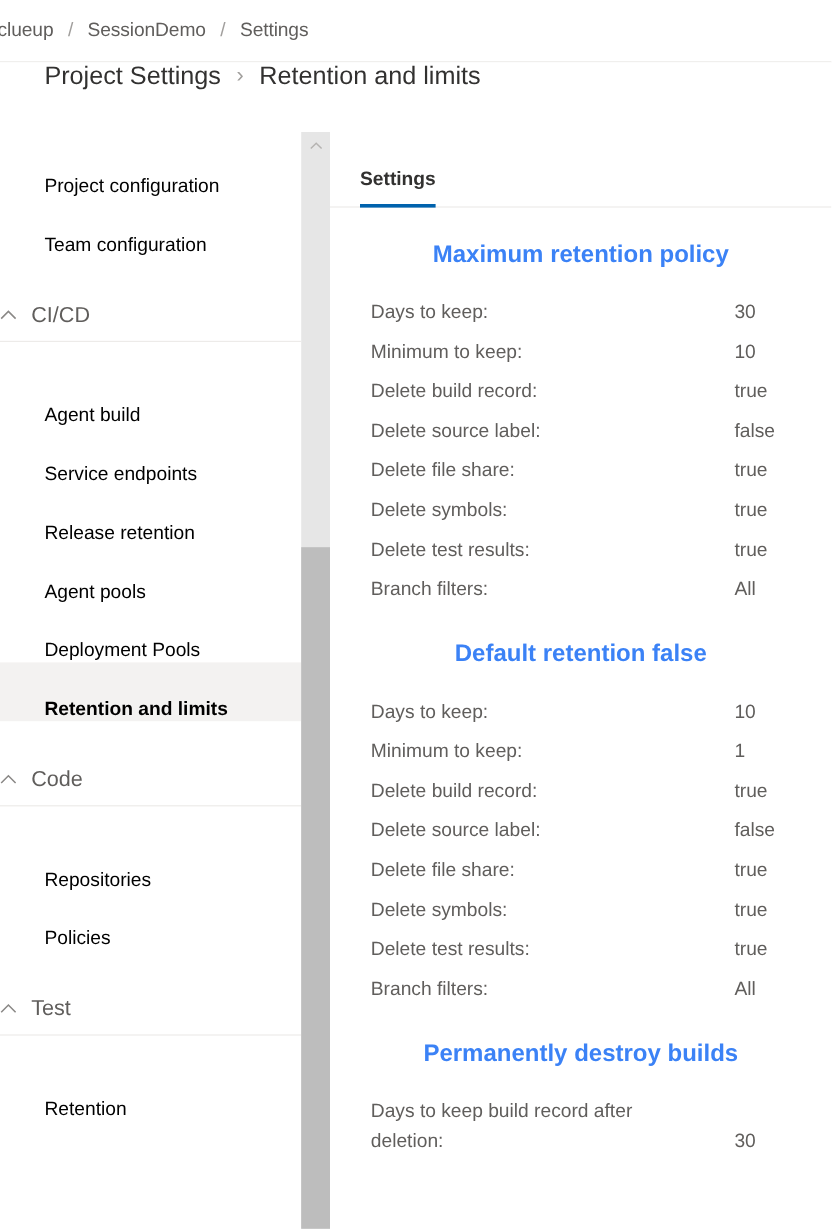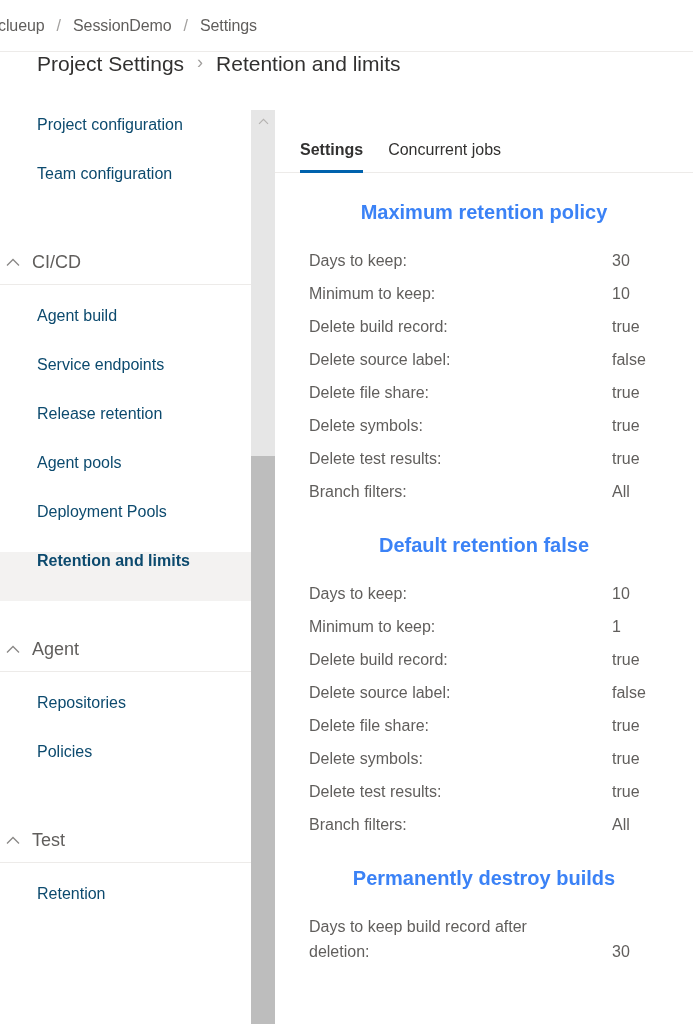--- a/index.html
+++ b/index.html
@@ -77,41 +77,40 @@
     flex: 0 0 275px;
     position: relative;
     background: #ffffff;
     overflow: hidden;
   }
   .nav-list { padding-top: 6px; }
 
   .nav-item {
     height: 49px;
     display: flex;
-    align-items: flex-start;
+    align-items: flex-end;
     padding-left: 37px;
     font-size: 16px;
-    color: #0c4a6e;
+    color: #000000;
     cursor: pointer;
     white-space: nowrap;
   }
   .nav-item.selected {
     background: #f3f2f1;
     font-weight: 600;
   }
 
   .nav-group {
     margin-top: 26px;
     border-bottom: 1px solid #edebe9;
   }
   .nav-group-header {
     height: 44px;
     display: flex;
     align-items: center;
-    padding-left: 6px;
     cursor: pointer;
     text-align: center;
   }
   .nav-group-header .chev {
     width: 26px;
     flex: 0 0 26px;
     display: flex;
     align-items: center;
     justify-content: center;
     margin-left: -6px;
@@ -294,21 +293,21 @@
         <span>Retention and limits</span>
       </div>
 
       <div class="nav-group">
         <div class="nav-group-header">
           <span class="chev">
             <svg width="14" height="9" viewBox="0 0 14 9">
                 <polyline points="1,7.5 7,1.5 13,7.5" fill="none" stroke="#8a8886" stroke-width="1.3"></polyline>
               </svg>
           </span>
-          <span class="group-label">Agent</span>
+          <span class="group-label">Code</span>
         </div>
       </div>
       <div class="spacer-24"></div>
       <div class="nav-item">
         <span>Repositories</span>
       </div>
       <div class="nav-item">
         <span>Policies</span>
       </div>
 
@@ -339,23 +338,20 @@
       <div class="sb-thumb"></div>
     </div>
   </nav>
 
   <main class="content">
 
     <div class="tabs">
       <div class="tab active">
         <span>Settings</span>
       </div>
-      <div class="tab">
-        <span>Concurrent jobs</span>
-      </div>
     </div>
 
     <div class="panel">
 
       <h2 class="section-title">Maximum retention policy</h2>
       <div class="kv-table">
         <div class="kv-row">
           <div class="kv-key">Days to keep:</div>
           <div class="kv-val">30</div>
         </div>

